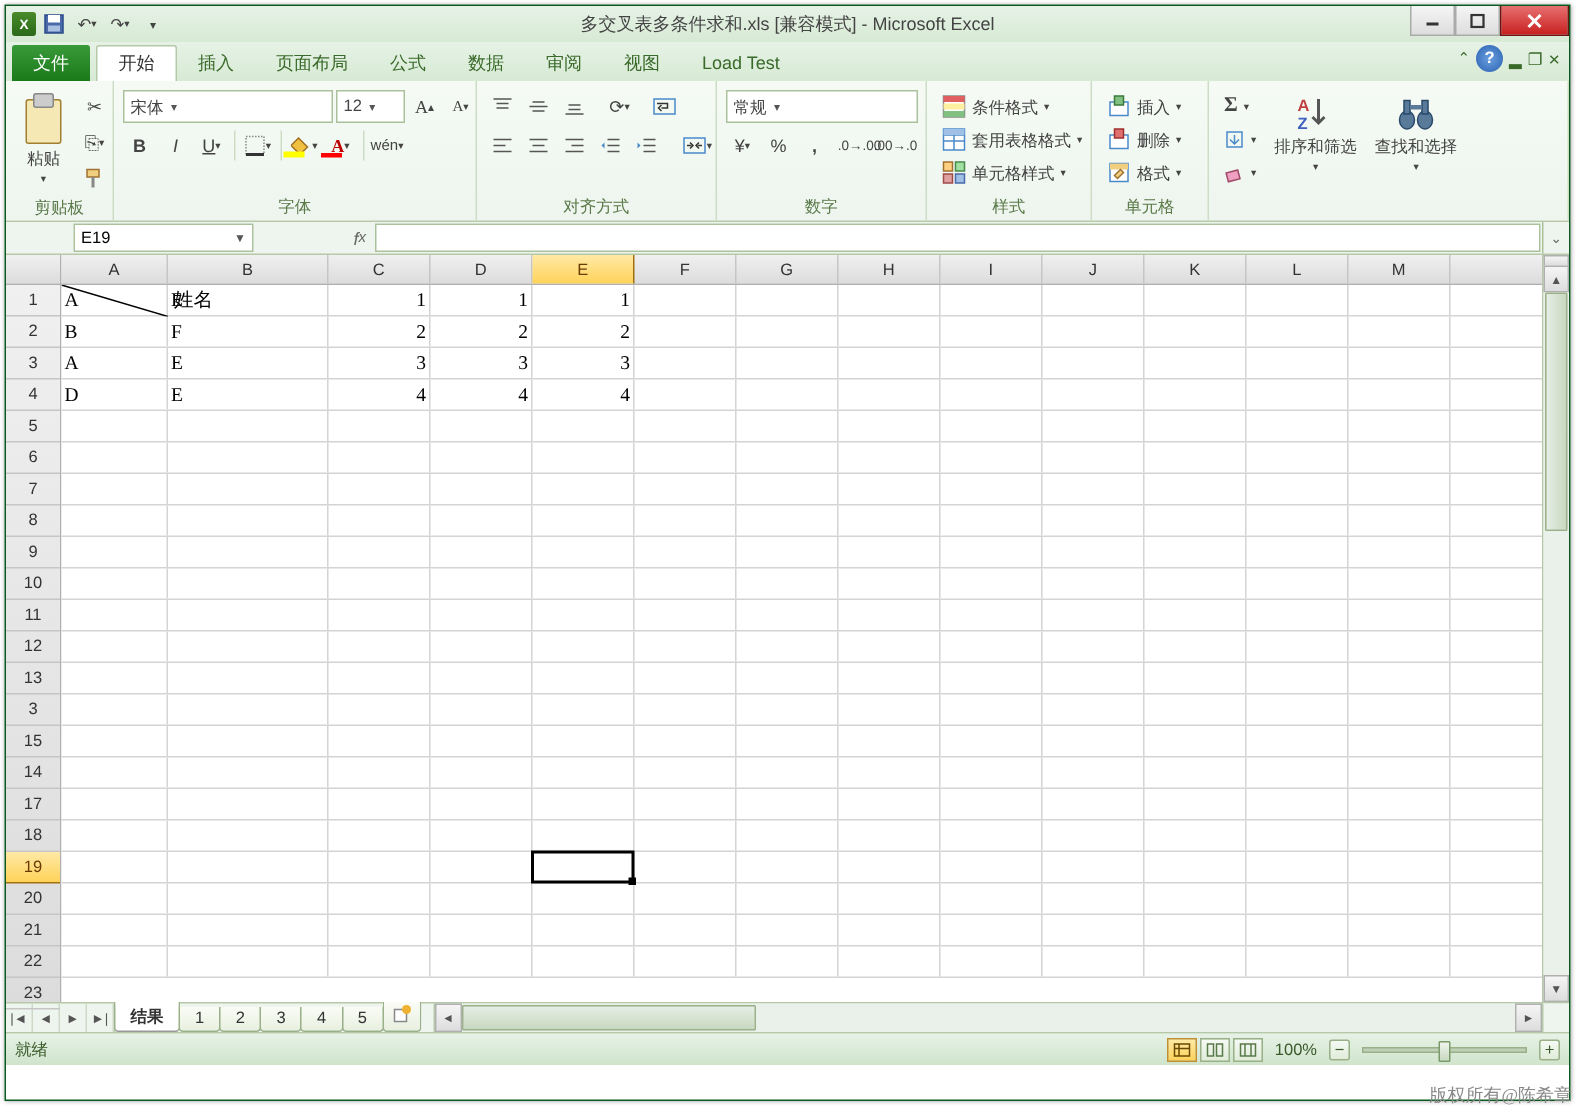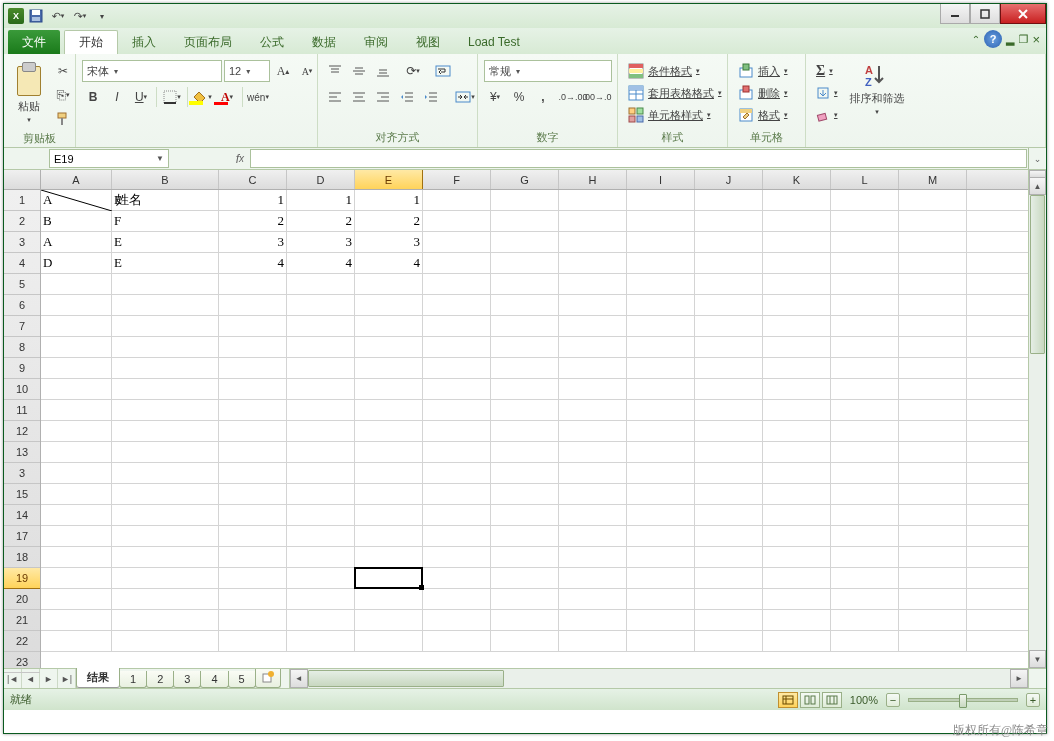--- a/index.html
+++ b/index.html
@@ -31,21 +31,21 @@
 .ribbon-group-title { text-align: center; font-size: 11px; color: #5a7a4a; padding: 1px 0 2px 0; position:relative;}
 .ribbon-content { flex: 1; display: flex; align-items: flex-start; gap: 4px; padding-top: 4px;}
 
 .big-btn { display:flex; flex-direction:column; align-items:center; gap:2px; padding:2px 4px; border-radius:3px;}
 .btn-lbl { font-size:11px; line-height:12px; text-align:center;}
 
 .stack { display:flex; flex-direction:column; gap:2px;}
 .row { display:flex; gap:2px; align-items:center;}
 .small-btn { width:22px; height:22px; display:flex; align-items:center; justify-content:center; border-radius:2px; font-size:12px;}
 .small-btn svg { pointer-events:none;}
-.wide-btn { height:22px; display:flex; align-items:center; gap:4px; padding: 0 4px; border-radius:2px; font-size:11px; white-space:nowrap;text-decoration:underline;}
+.wide-btn { height:22px; display:flex; align-items:center; gap:4px; padding: 0 4px; border-radius:2px; font-size:11px; white-space:nowrap;}
 
 .combo { height:22px; background:#fff; border:1px solid #abc19c; display:flex; align-items:center; padding: 0 2px 0 4px; font-size:11px;}
 .combo-arrow { width:14px; text-align:center; color:#555; font-size:8px;}
 
 
 .clipboard-icon { width:30px; height:36px; position:relative;}
 .clipboard-icon::before { content:""; position:absolute; left:3px; top:4px; width:22px; height:28px; background:#f5e8b5; border:1px solid #a08030; border-radius:2px;}
 .clipboard-icon::after { content:""; position:absolute; left:8px; top:0; width:12px; height:8px; background:#ccc; border:1px solid #888; border-radius:2px;}
 
 
@@ -114,20 +114,21 @@
           <svg width="14" height="14" viewBox="0 0 14 14">
             <rect x="1" y="1" width="12" height="12" fill="#4a6aaa" stroke="#2a4a8a"></rect>
             <rect x="3" y="1" width="8" height="5" fill="#fff"></rect>
             <rect x="3" y="8" width="8" height="4" fill="#aac0e0"></rect>
           </svg>
         </div>
       <div class="qat-btn">↶<span style="font-size:7px">▾</span></div>
       <div class="qat-btn">↷<span style="font-size:7px">▾</span></div>
       <div class="qat-btn" style="font-size:8px">▾</div>
     </div>
+    <div class="titlebar-title">多交叉表多条件求和.xls  [兼容模式] - Microsoft Excel</div>
     <div class="titlebar-right">
       <div class="win-btn">
           <svg width="10" height="10">
             <line x1="1" y1="7" x2="9" y2="7" stroke="#333" stroke-width="2"></line>
           </svg>
         </div>
       <div class="win-btn">
           <svg width="10" height="10">
             <rect x="1" y="1" width="8" height="8" fill="none" stroke="#333" stroke-width="1.5"></rect>
           </svg>
@@ -225,20 +226,21 @@
             </div>
           <div class="small-btn">
               <span style="color:#c00000;font-weight:bold;font-family:serif">A</span>
               <span style="display:inline-block;width:14px;height:3px;background:#ff0000;position:absolute;margin-top:12px;margin-left:-12px"></span>
               <span style="font-size:7px">▾</span>
             </div>
           <div style="width:1px;height:20px;background:#cdddc5;margin:0 2px"></div>
           <div class="small-btn" style="font-size:10px">wén<span style="font-size:7px">▾</span></div>
         </div>
       </div>
+      <div class="ribbon-group-title">字体</div>
     </div>
 
     <div class="ribbon-group" style="width:160px">
       <div class="ribbon-content" style="flex-direction:column; gap:4px">
         <div class="row">
           <div class="small-btn">
               <svg width="14" height="14">
                 <line x1="1" y1="2" x2="13" y2="2" stroke="#555"></line>
                 <line x1="3" y1="5" x2="11" y2="5" stroke="#555"></line>
                 <line x1="3" y1="8" x2="11" y2="8" stroke="#555"></line>
@@ -436,20 +438,30 @@
               <span style="font-size:7px">▾</span>
             </div>
         </div>
         <div class="big-btn">
           <svg width="28" height="28" viewBox="0 0 28 28">
               <text x="2" y="12" font-size="11" font-weight="bold" fill="#c04040">A</text>
               <text x="2" y="24" font-size="11" font-weight="bold" fill="#4060c0">Z</text>
               <path d="M16 4 L16 20 M12 16 L16 20 L20 16" fill="none" stroke="#555" stroke-width="2"></path>
             </svg>
           <div class="btn-lbl"><span>排序和筛选</span><br><span style="font-size:7px">▾</span></div>
+        </div>
+        <div class="big-btn">
+          <svg width="28" height="28" viewBox="0 0 28 28">
+              <ellipse cx="8" cy="18" rx="5" ry="6" fill="#5a7a9a" stroke="#2a4a6a"></ellipse>
+              <ellipse cx="20" cy="18" rx="5" ry="6" fill="#5a7a9a" stroke="#2a4a6a"></ellipse>
+              <rect x="6" y="5" width="4" height="9" fill="#5a7a9a" stroke="#2a4a6a"></rect>
+              <rect x="18" y="5" width="4" height="9" fill="#5a7a9a" stroke="#2a4a6a"></rect>
+              <rect x="10" y="8" width="8" height="3" fill="#5a7a9a"></rect>
+            </svg>
+          <div class="btn-lbl"><span>查找和选择</span><br><span style="font-size:7px">▾</span></div>
         </div>
       </div>
     </div>
   </div>
 
   <div class="formula-bar">
     <div style="width:44px"></div>
     <div class="name-box">
       <span>E19</span>
       <span class="name-box-arrow">▼</span>

